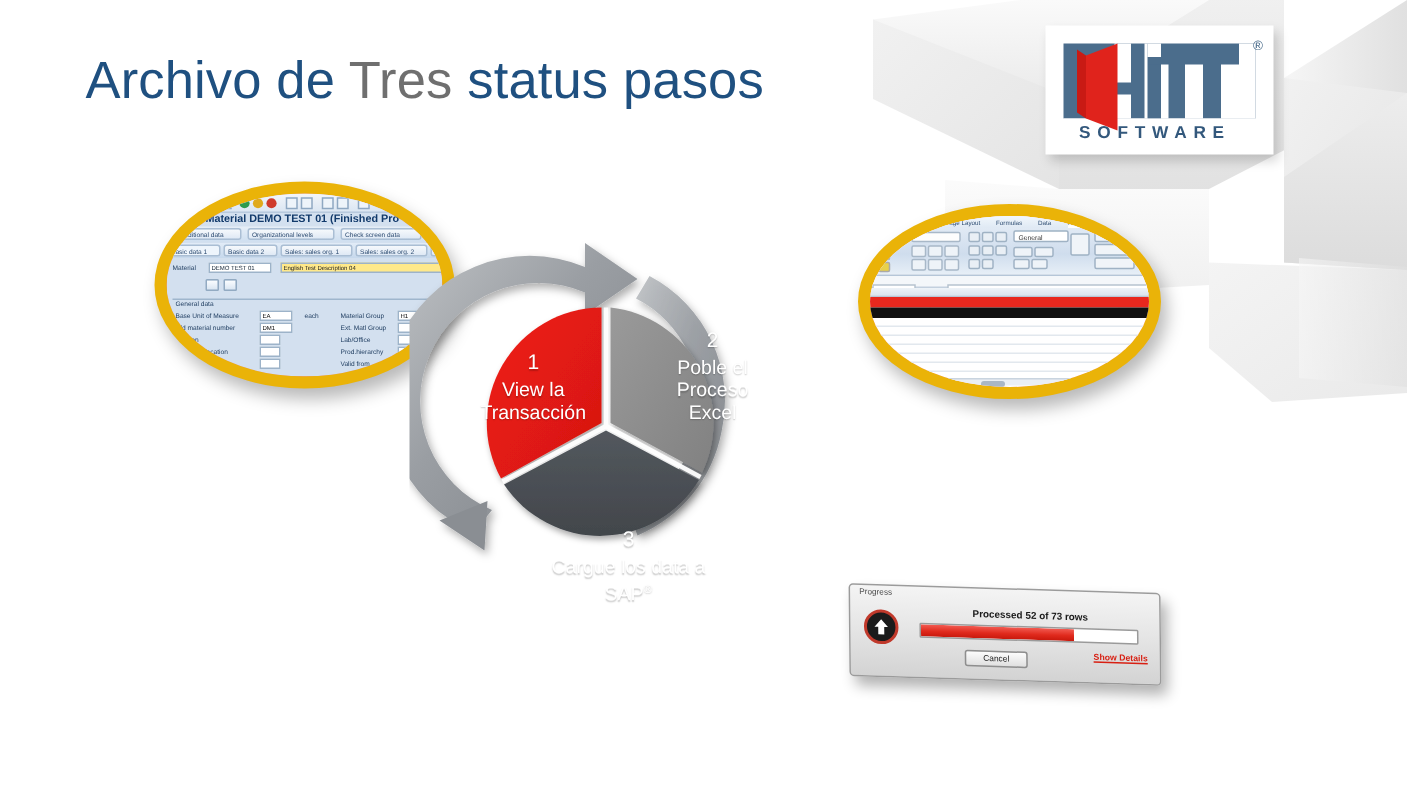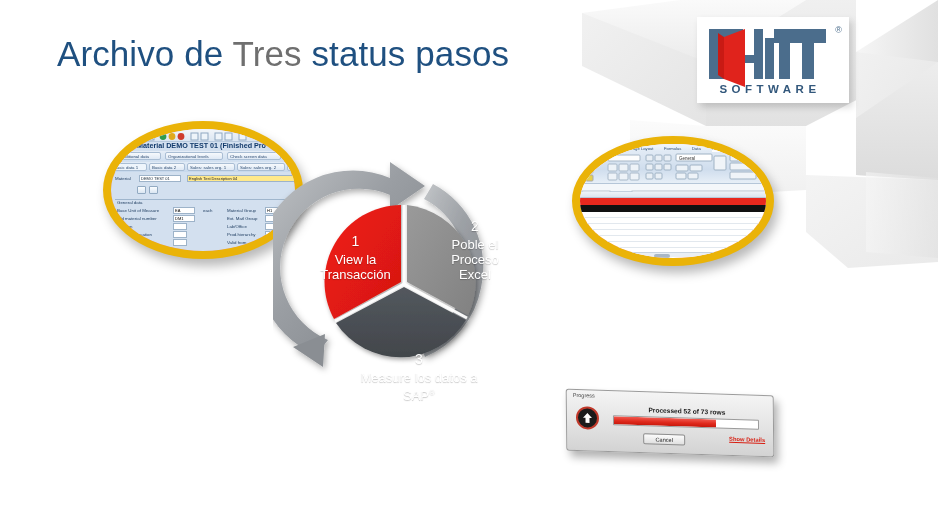--- a/index.html
+++ b/index.html
@@ -510,17 +510,17 @@
     <span>Transacción</span>
   </div>
   <div class="seg-lbl lbl2">
     <span class="seg-num">2</span>
     <span>Poble el</span><br>
     <span>Proceso</span><br>
     <span>Excel</span>
   </div>
   <div class="seg-lbl lbl3">
     <span class="seg-num">3</span>
-    <span>Measure los datos a</span><br>
+    <span>Cargue los data a</span><br>
     <span>SAP</span><span class="sup">®</span>
   </div>
 
 </div>
 
 </body></html>

